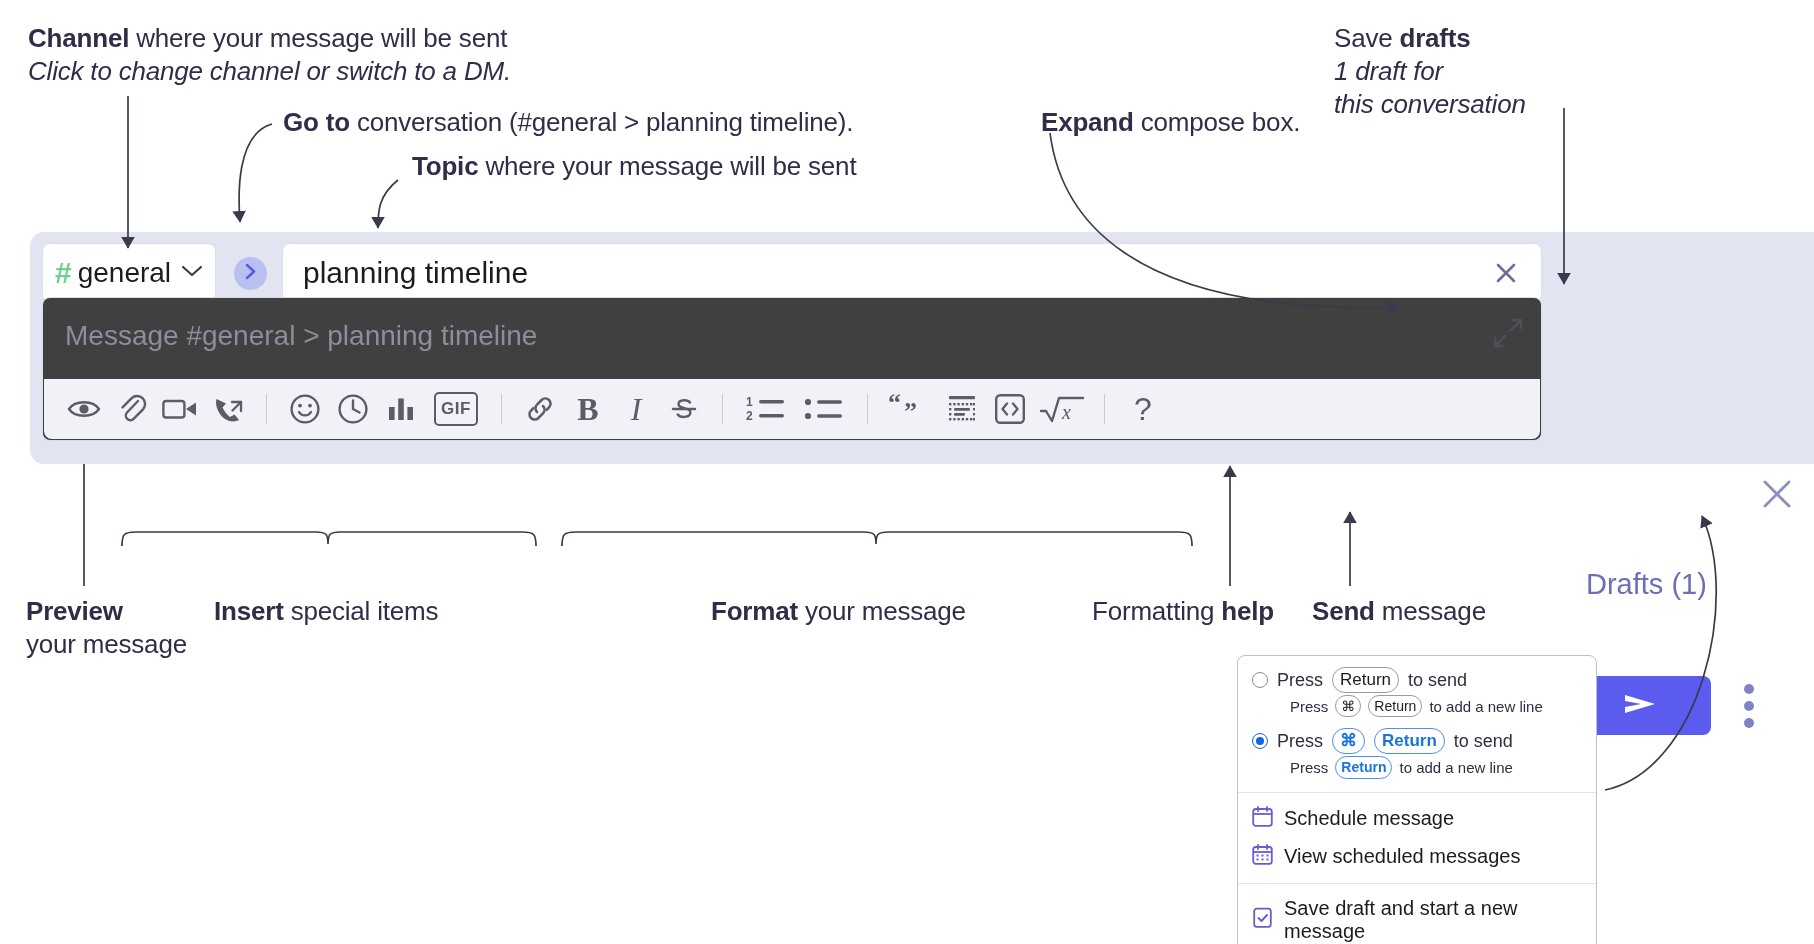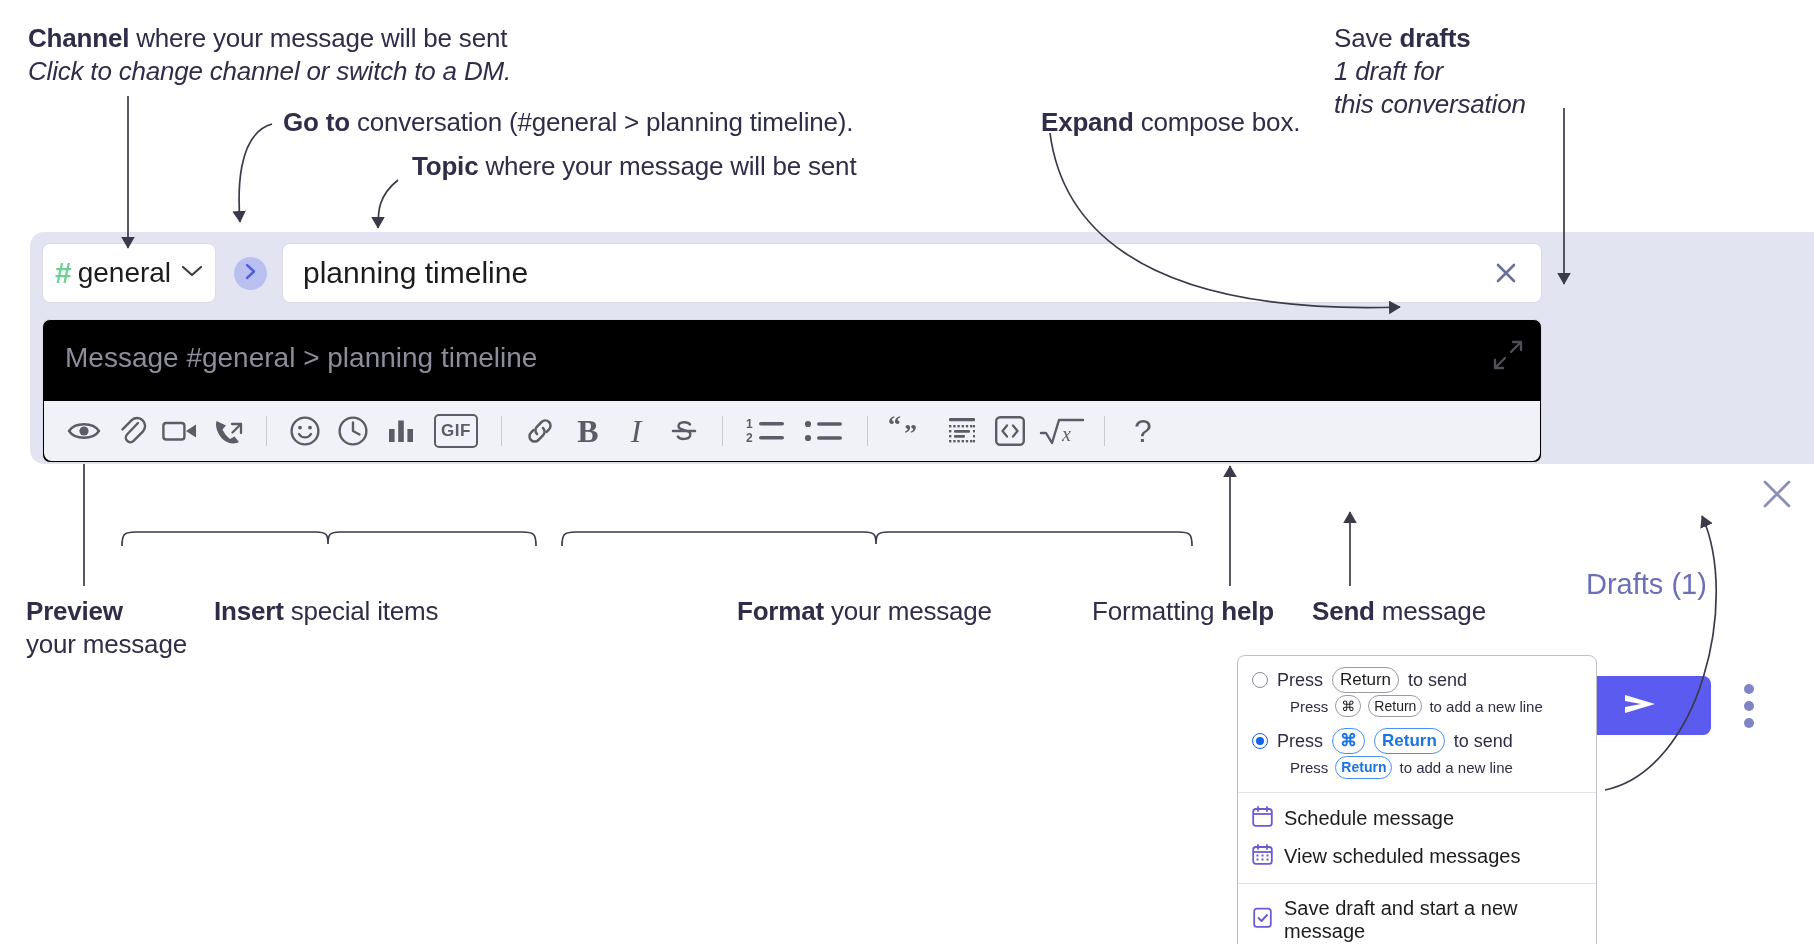--- a/index.html
+++ b/index.html
@@ -70,23 +70,23 @@
     background:#fff;border:1px solid #dcdce6;border-radius:8px;
     box-sizing:border-box;
     display:flex;align-items:center;
     padding:0 20px;
   }
   #topic-value{font-size:30px;color:#1d1c1d;flex:1;}
   #topic-clear{cursor:pointer;display:flex;align-items:center;}
 
   
   #message-area{
-    position:absolute;left:0;top:76px;
+    position:absolute;left:0;top:54px;
     width:1500px;height:144px;
-    background:#000000;border:1px solid #dcdce6;border-radius:8px;
+    background:#404040;border:1px solid #dcdce6;border-radius:8px;
     box-sizing:border-box;
   }
   #message-placeholder{
     position:absolute;left:22px;top:22px;
     font-size:28px;color:#8d8d9c;
   }
   #expand-btn{
     position:absolute;right:18px;top:20px;
     cursor:pointer;
   }
@@ -436,21 +436,21 @@
 
   <div class="ann" style="left:26px;top:595px;">
     <b>Preview</b>
     <span class="sub" style="font-style:normal;">your message</span>
   </div>
 
   <div class="ann" style="left:214px;top:595px;">
     <b>Insert</b><span> special items</span>
   </div>
 
-  <div class="ann" style="left:737px;top:595px;">
+  <div class="ann" style="left:711px;top:595px;">
     <b>Format</b><span> your message</span>
   </div>
 
   <div class="ann" style="left:1092px;top:595px;">
     <span>Formatting </span><b>help</b>
   </div>
 
   <div class="ann" style="left:1312px;top:595px;">
     <b>Send</b><span> message</span>
   </div>

